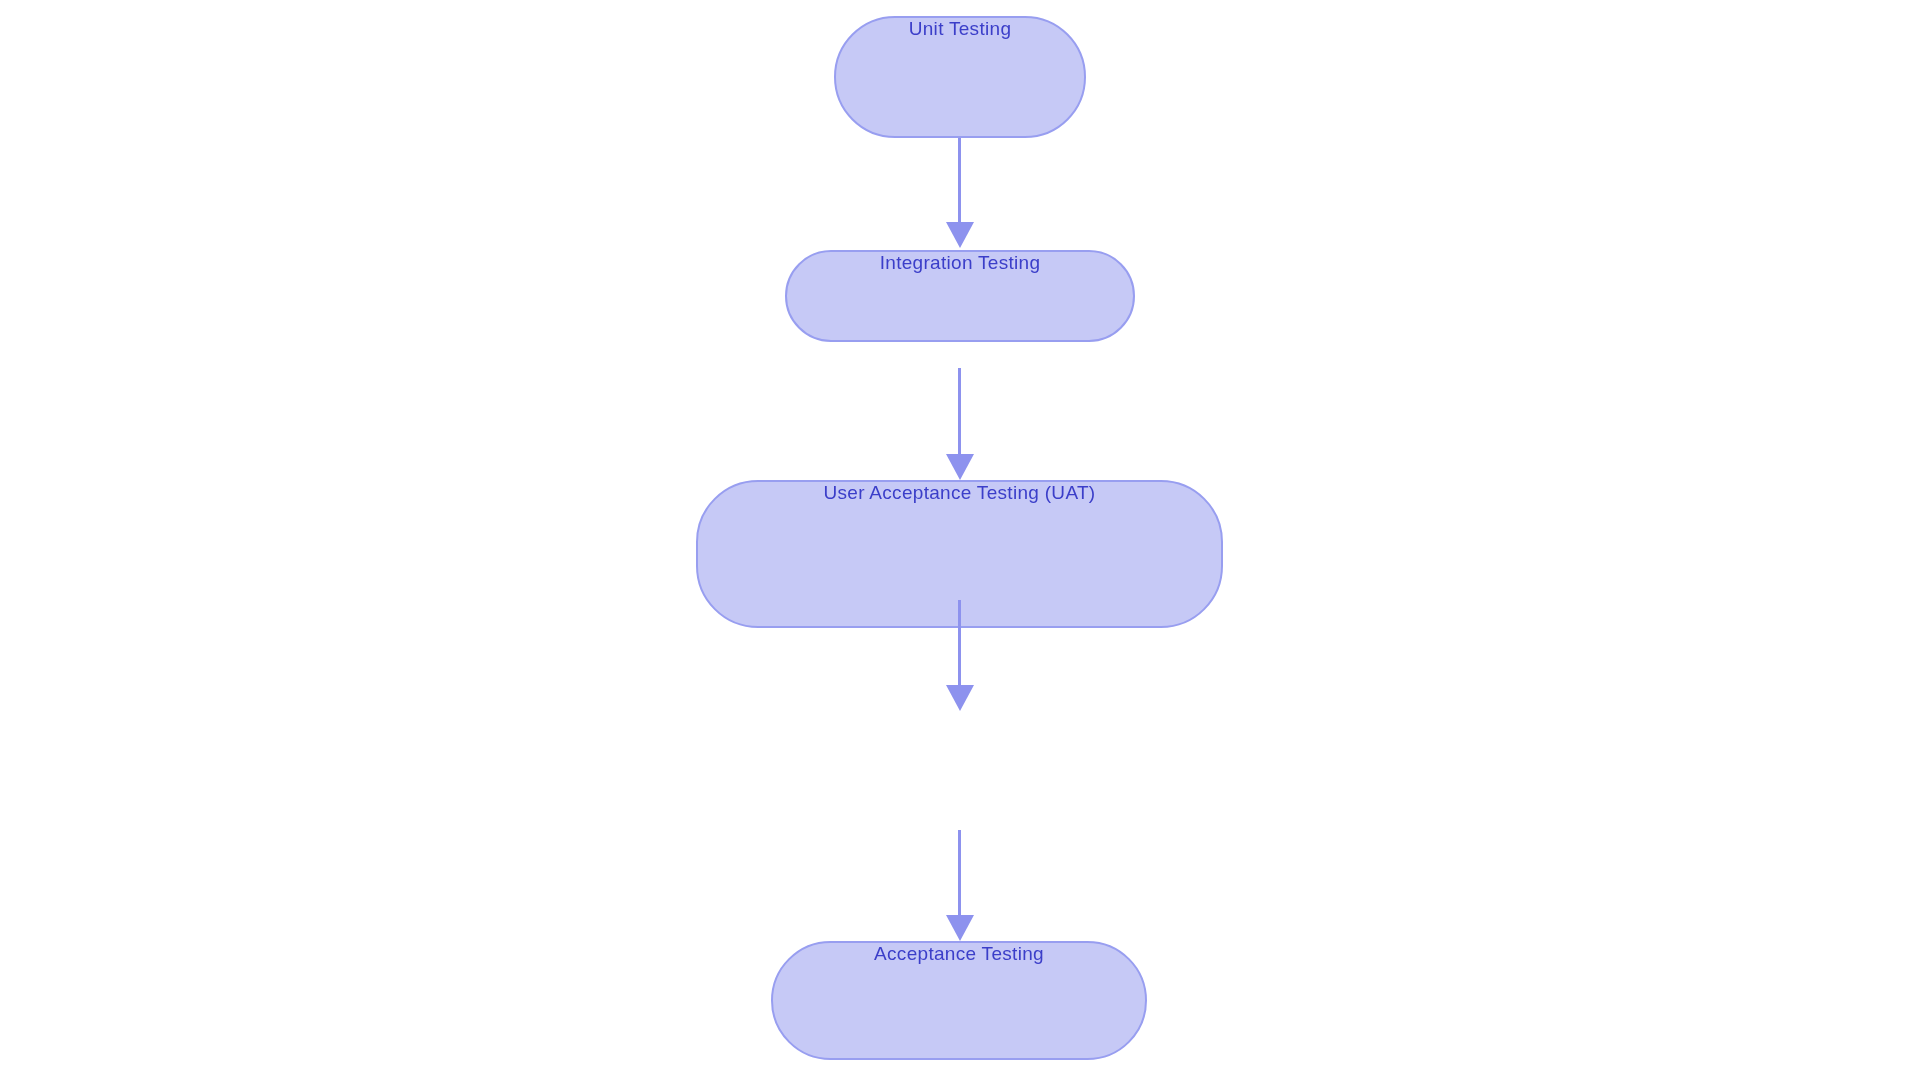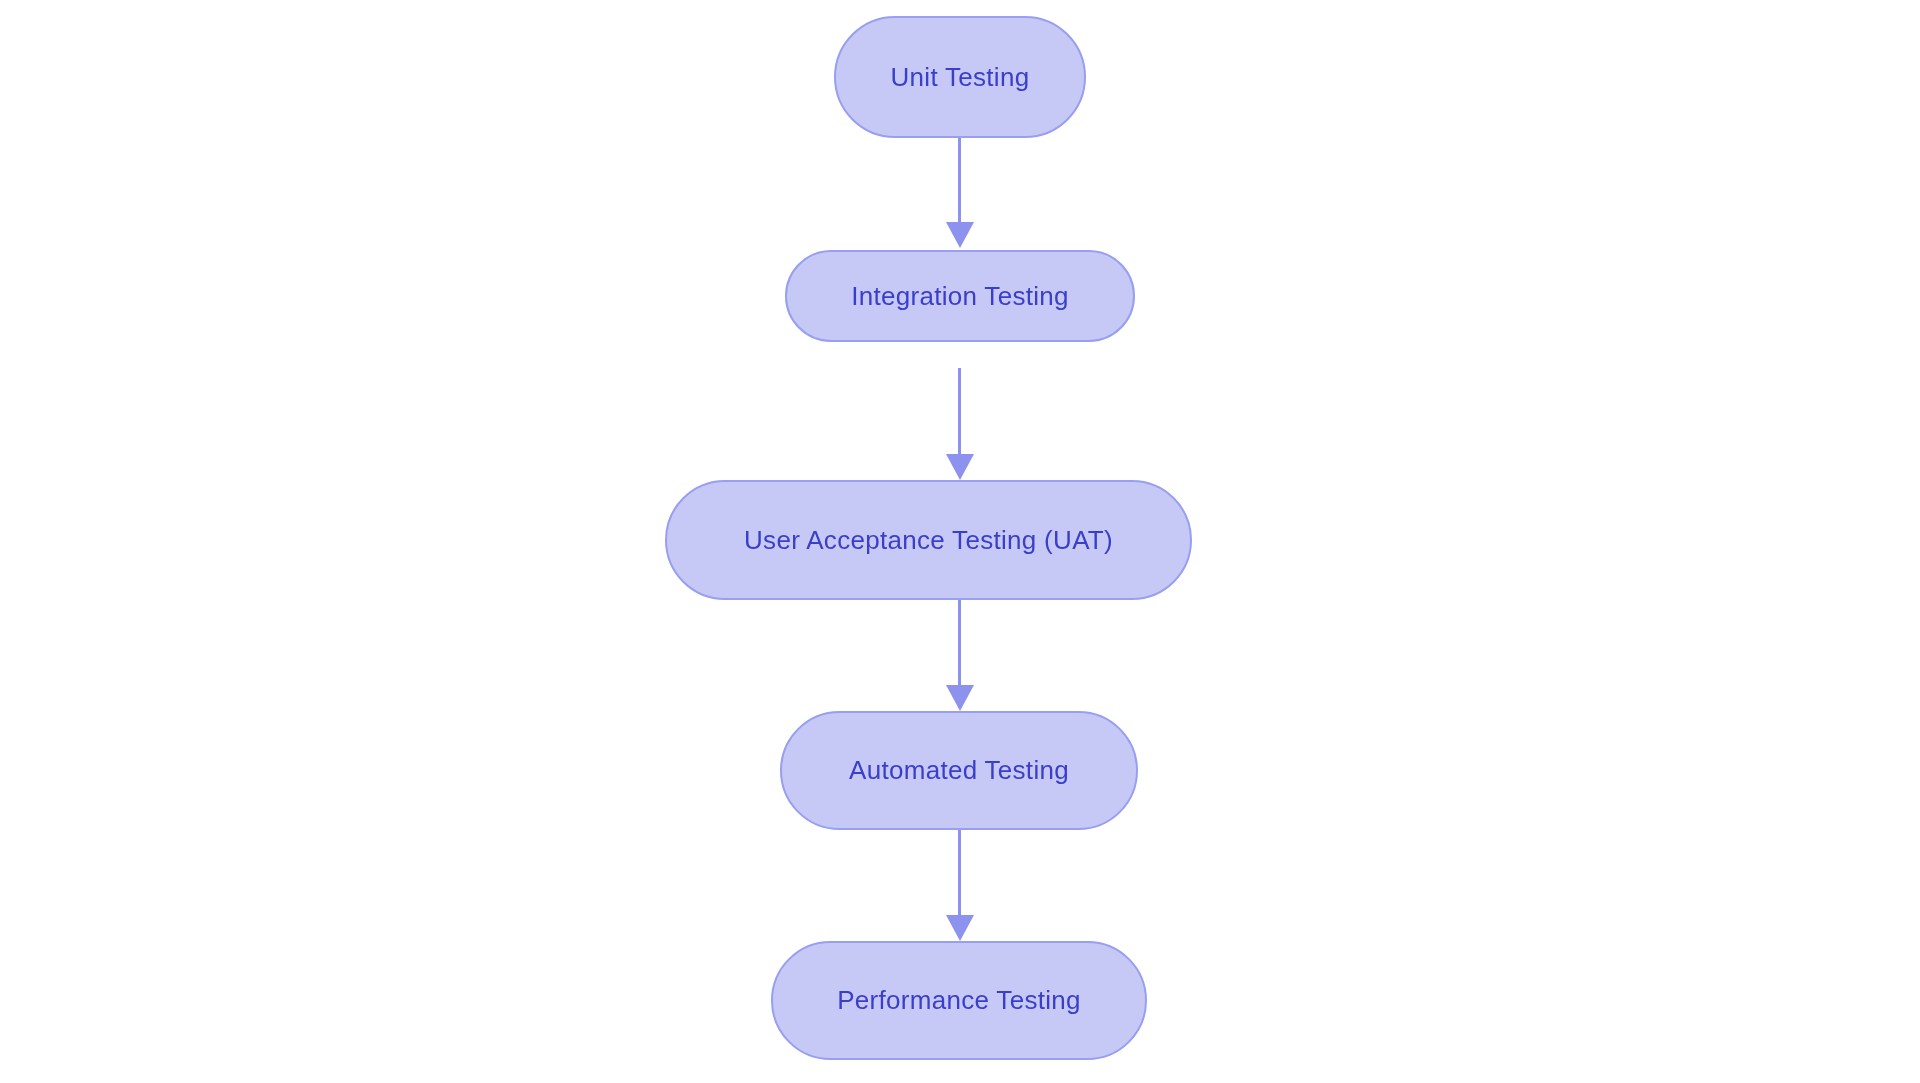--- a/index.html
+++ b/index.html
@@ -16,31 +16,31 @@
     font-family: "Liberation Sans", "DejaVu Sans", sans-serif;
   }
   .node {
     position: absolute;
     box-sizing: border-box;
     border-radius: 62px;
     border: 2px solid var(--node-border, #989ef0);
     background: var(--node-fill, #c6c9f6);
     color: var(--node-text, #3b3ec9);
     display: flex;
-    align-items: center;
+    align-items: flex-start;
     justify-content: center;
-    font-size: 26px;
+    font-size: 19px;
     font-weight: 500;
     letter-spacing: 0.3px;
     white-space: nowrap;
     text-align: center;
   }
   .node-1 { left: 834px; top: 16px;  width: 252px; height: 122px; }
   .node-2 { left: 785px; top: 250px; width: 350px; height: 92px; }
-  .node-3 { left: 665px; top: 480px; width: 527px; height: 120px; }
+  .node-3 { left: 696px; top: 480px; width: 527px; height: 148px; }
   .node-4 { left: 780px; top: 711px; width: 358px; height: 119px; }
   .node-5 { left: 771px; top: 941px; width: 376px; height: 119px; }
 
   .edge-line {
     position: absolute;
     left: 958px;
     width: 3px;
     background: var(--arrow, #8d92ee);
   }
   .edge-line-1 { top: 138px; height: 84px; }
@@ -81,24 +81,21 @@
   <div class="edge-line edge-line-2"></div>
   <div class="edge-head edge-head-2"></div>
 
   <div class="node node-3">
     <span>User Acceptance Testing (UAT)</span>
   </div>
 
   <div class="edge-line edge-line-3"></div>
   <div class="edge-head edge-head-3"></div>
 
-  <div class="node node-4">
-    <span>Automated Testing</span>
-  </div>
 
   <div class="edge-line edge-line-4"></div>
   <div class="edge-head edge-head-4"></div>
 
   <div class="node node-5">
-    <span>Performance Testing</span>
+    <span>Acceptance Testing</span>
   </div>
 
 </div>
 
 </body></html>

